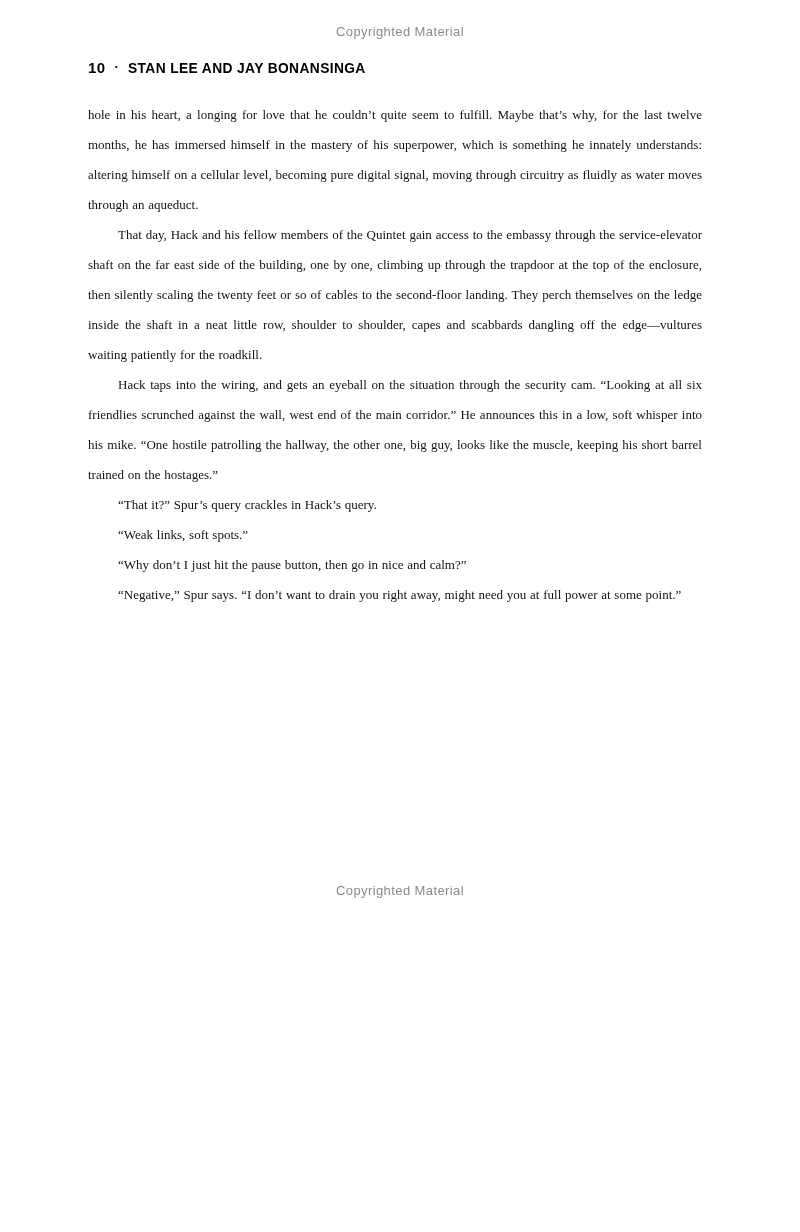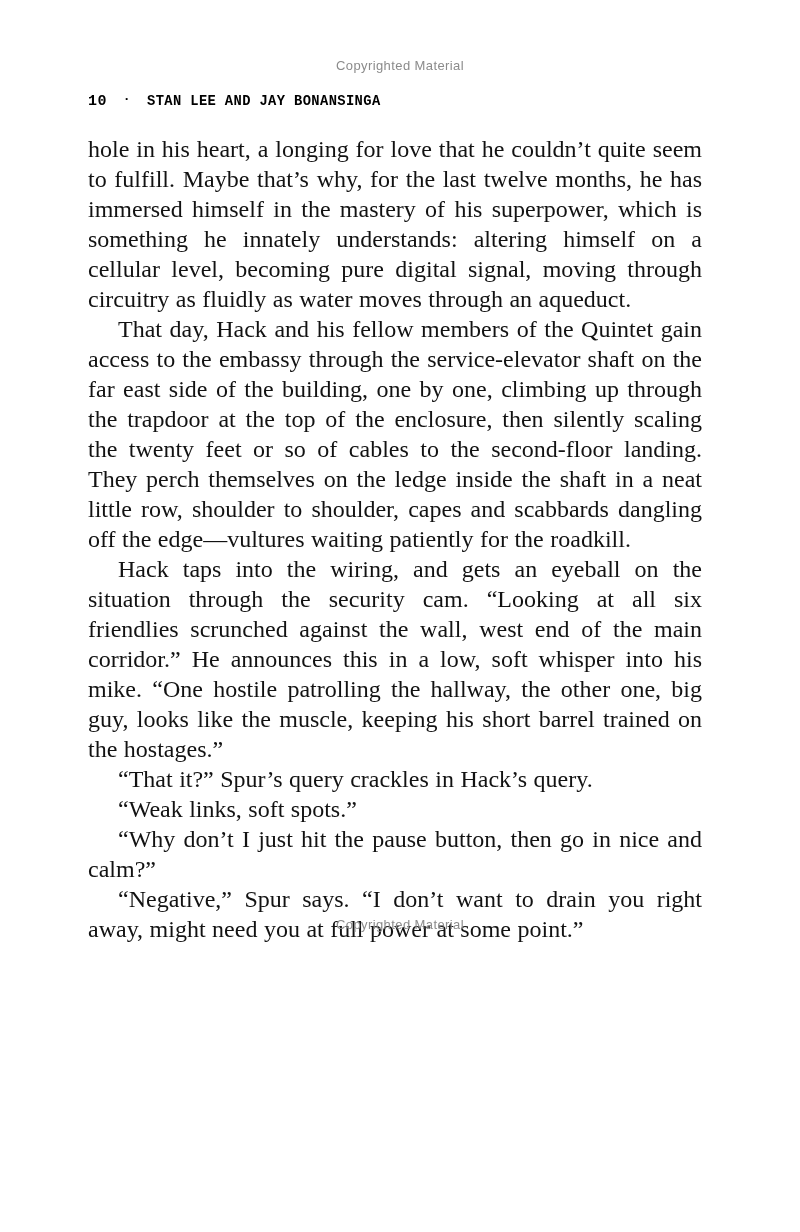--- a/index.html
+++ b/index.html
@@ -12,65 +12,64 @@
     height: 1232px;
     font-family: "Liberation Serif", serif;
     color: #121212;
   }
   .page {
     position: relative;
     width: 800px;
     height: 924px;
     background: #ffffff;
     overflow: hidden;
-    margin-top: 34px;
   }
   .copyright {
     font-family: "Liberation Sans", sans-serif;
     font-size: 13px;
     color: #8b8b8b;
     text-align: center;
     letter-spacing: 0.4px;
   }
   .copyright.top {
     padding-top: 24px;
   }
   .copyright.bottom {
     position: absolute;
     left: 0;
     right: 0;
     bottom: 26px;
   }
   .running-header {
     margin: 20px 98px 0 88px;
-    font-family: Liberation Mono, monospace;
+    font-family: Liberation Sans, sans-serif;
     font-weight: 700;
     font-size: 15px;
     letter-spacing: 0.4px;
     color: #000000;
     display: flex;
     align-items: baseline;
-    gap: 16px;
+    gap: 9px;
     white-space: nowrap;
   }
   .running-header .page-num {
     font-weight: 700;
   }
   .running-header .sep {
     font-size: 13px;
     transform: translateY(-2px);
   }
   .running-header .title {
     font-weight: 700;
     transform: scaleX(0.92);
     transform-origin: left center;
   }
   .body-text {
     margin: 24px 98px 0 88px;
-    font-size: 24px;
+    font-size: 13px;
     line-height: 30px;
     text-align: justify;
     hyphens: auto;
     -webkit-hyphens: auto;
     word-spacing: 0.5px;
   }
   .para {
     margin: 0;
   }
   .para.indent {

